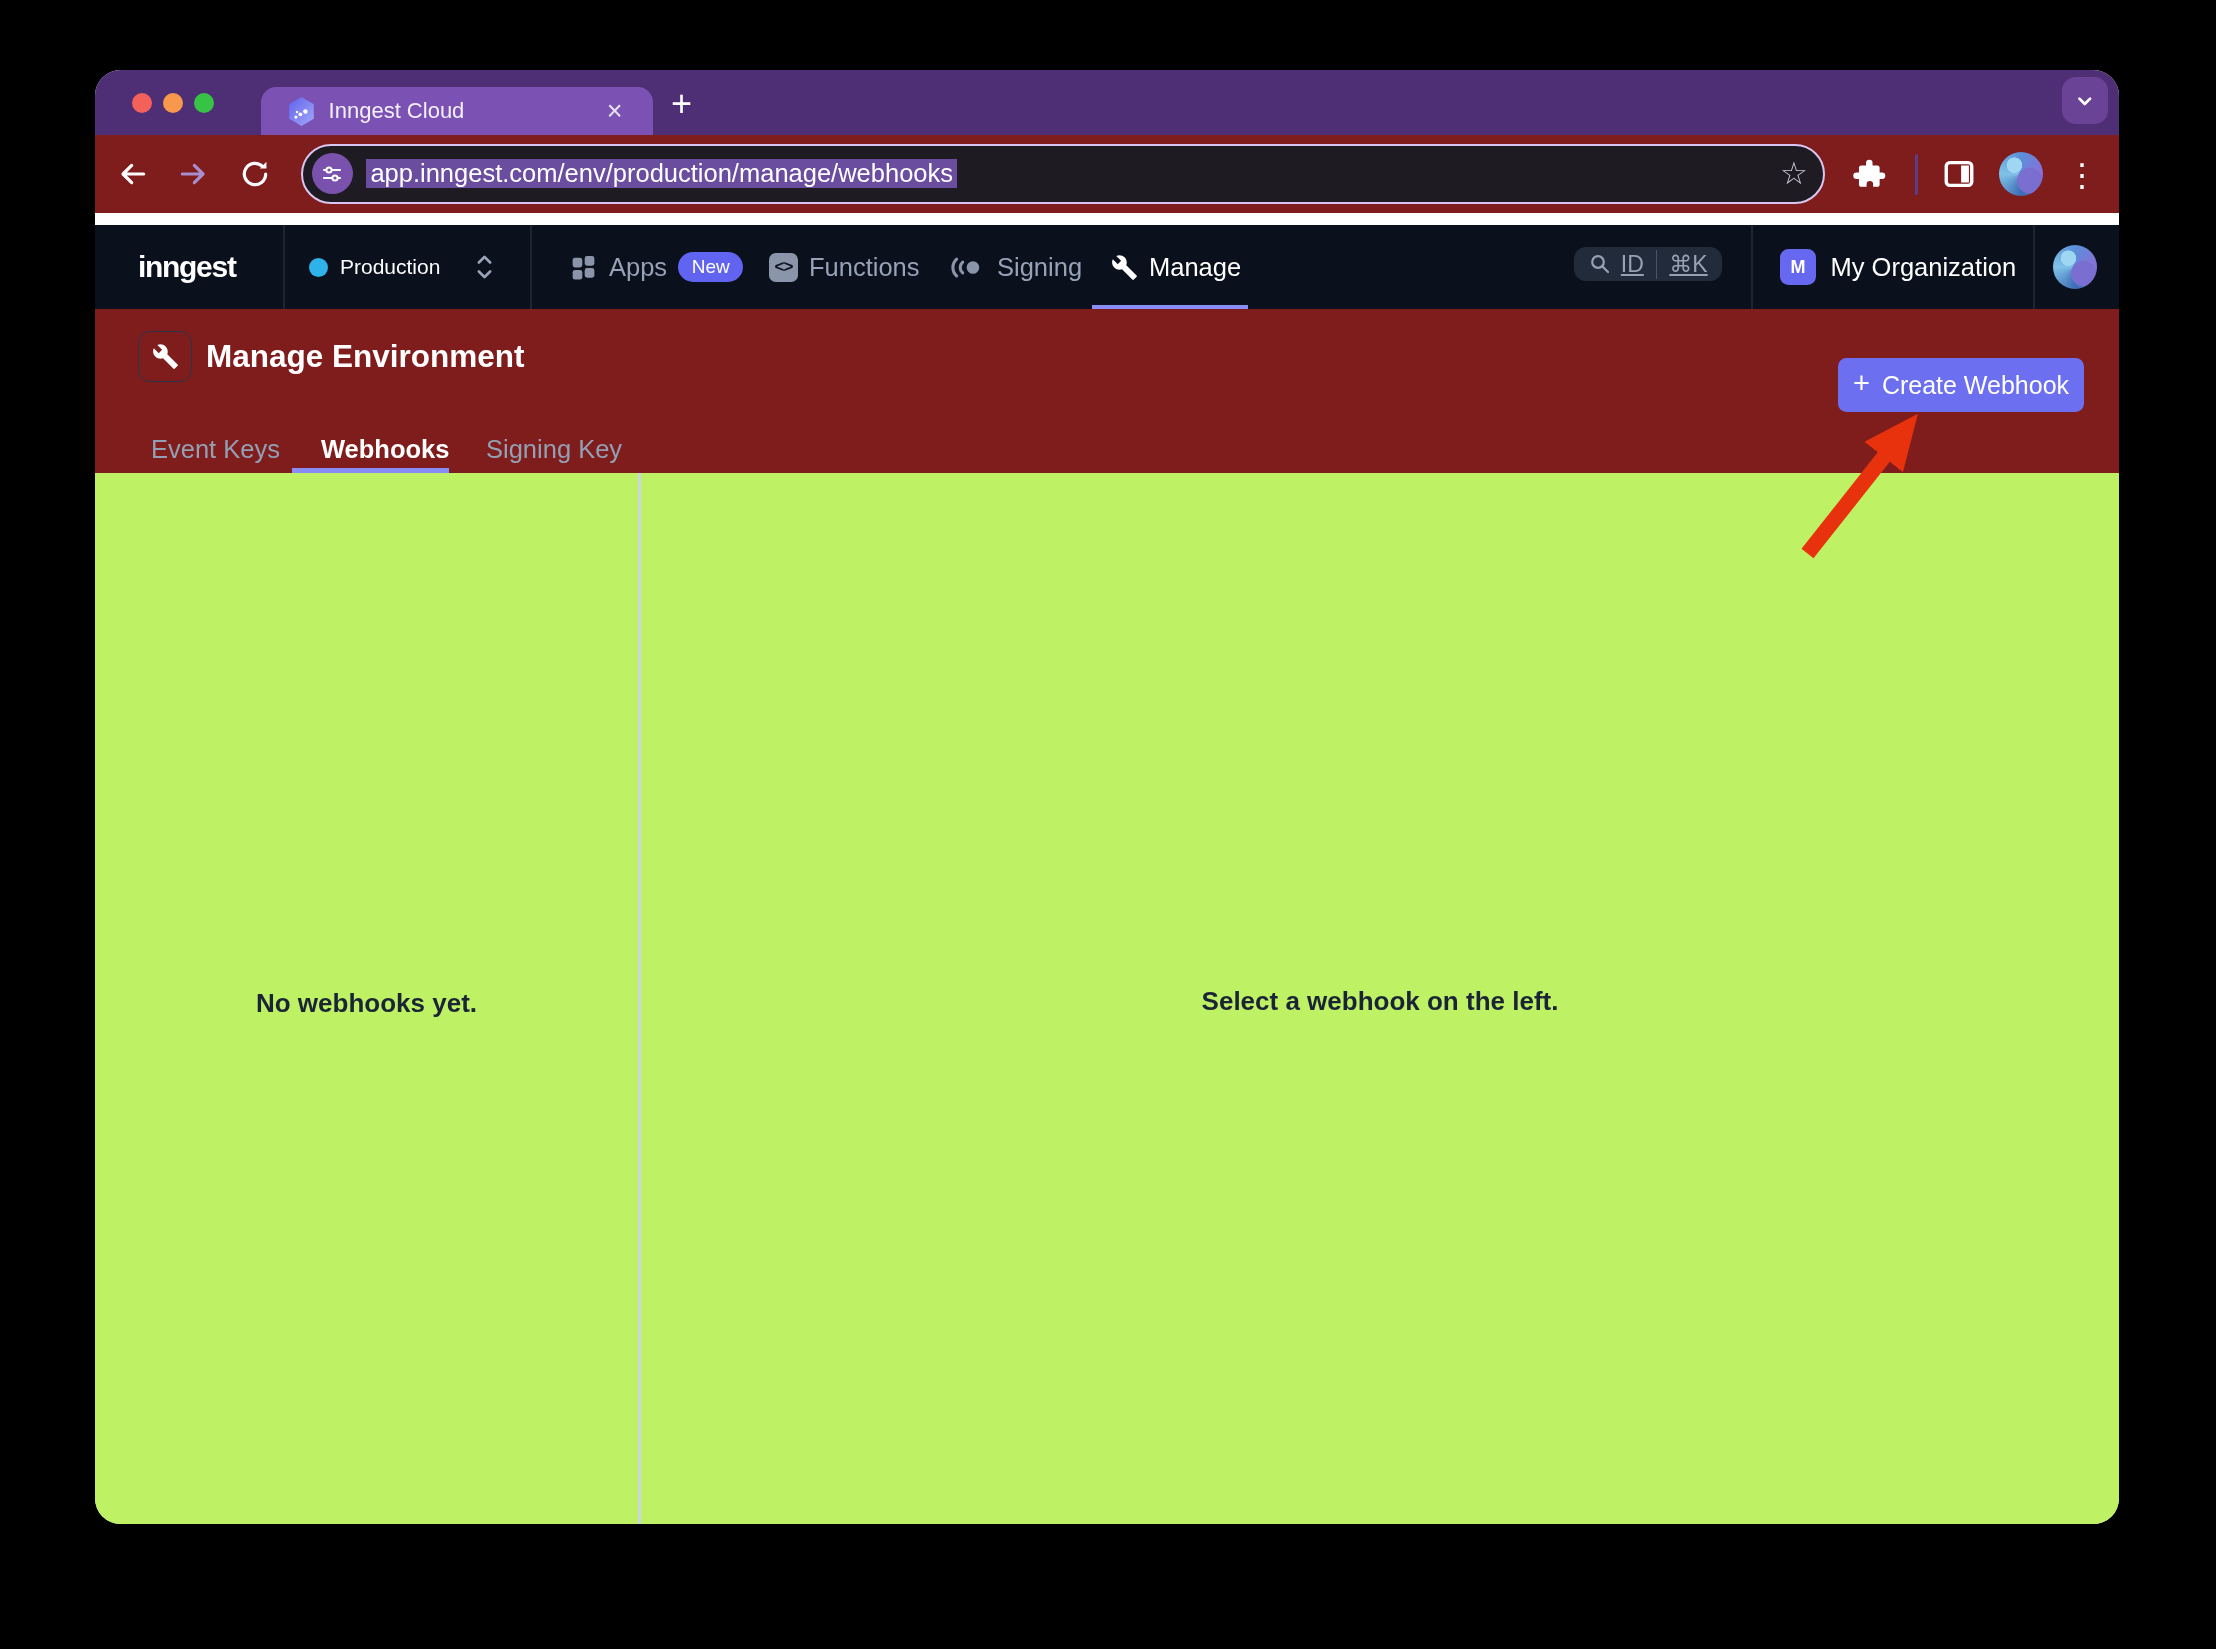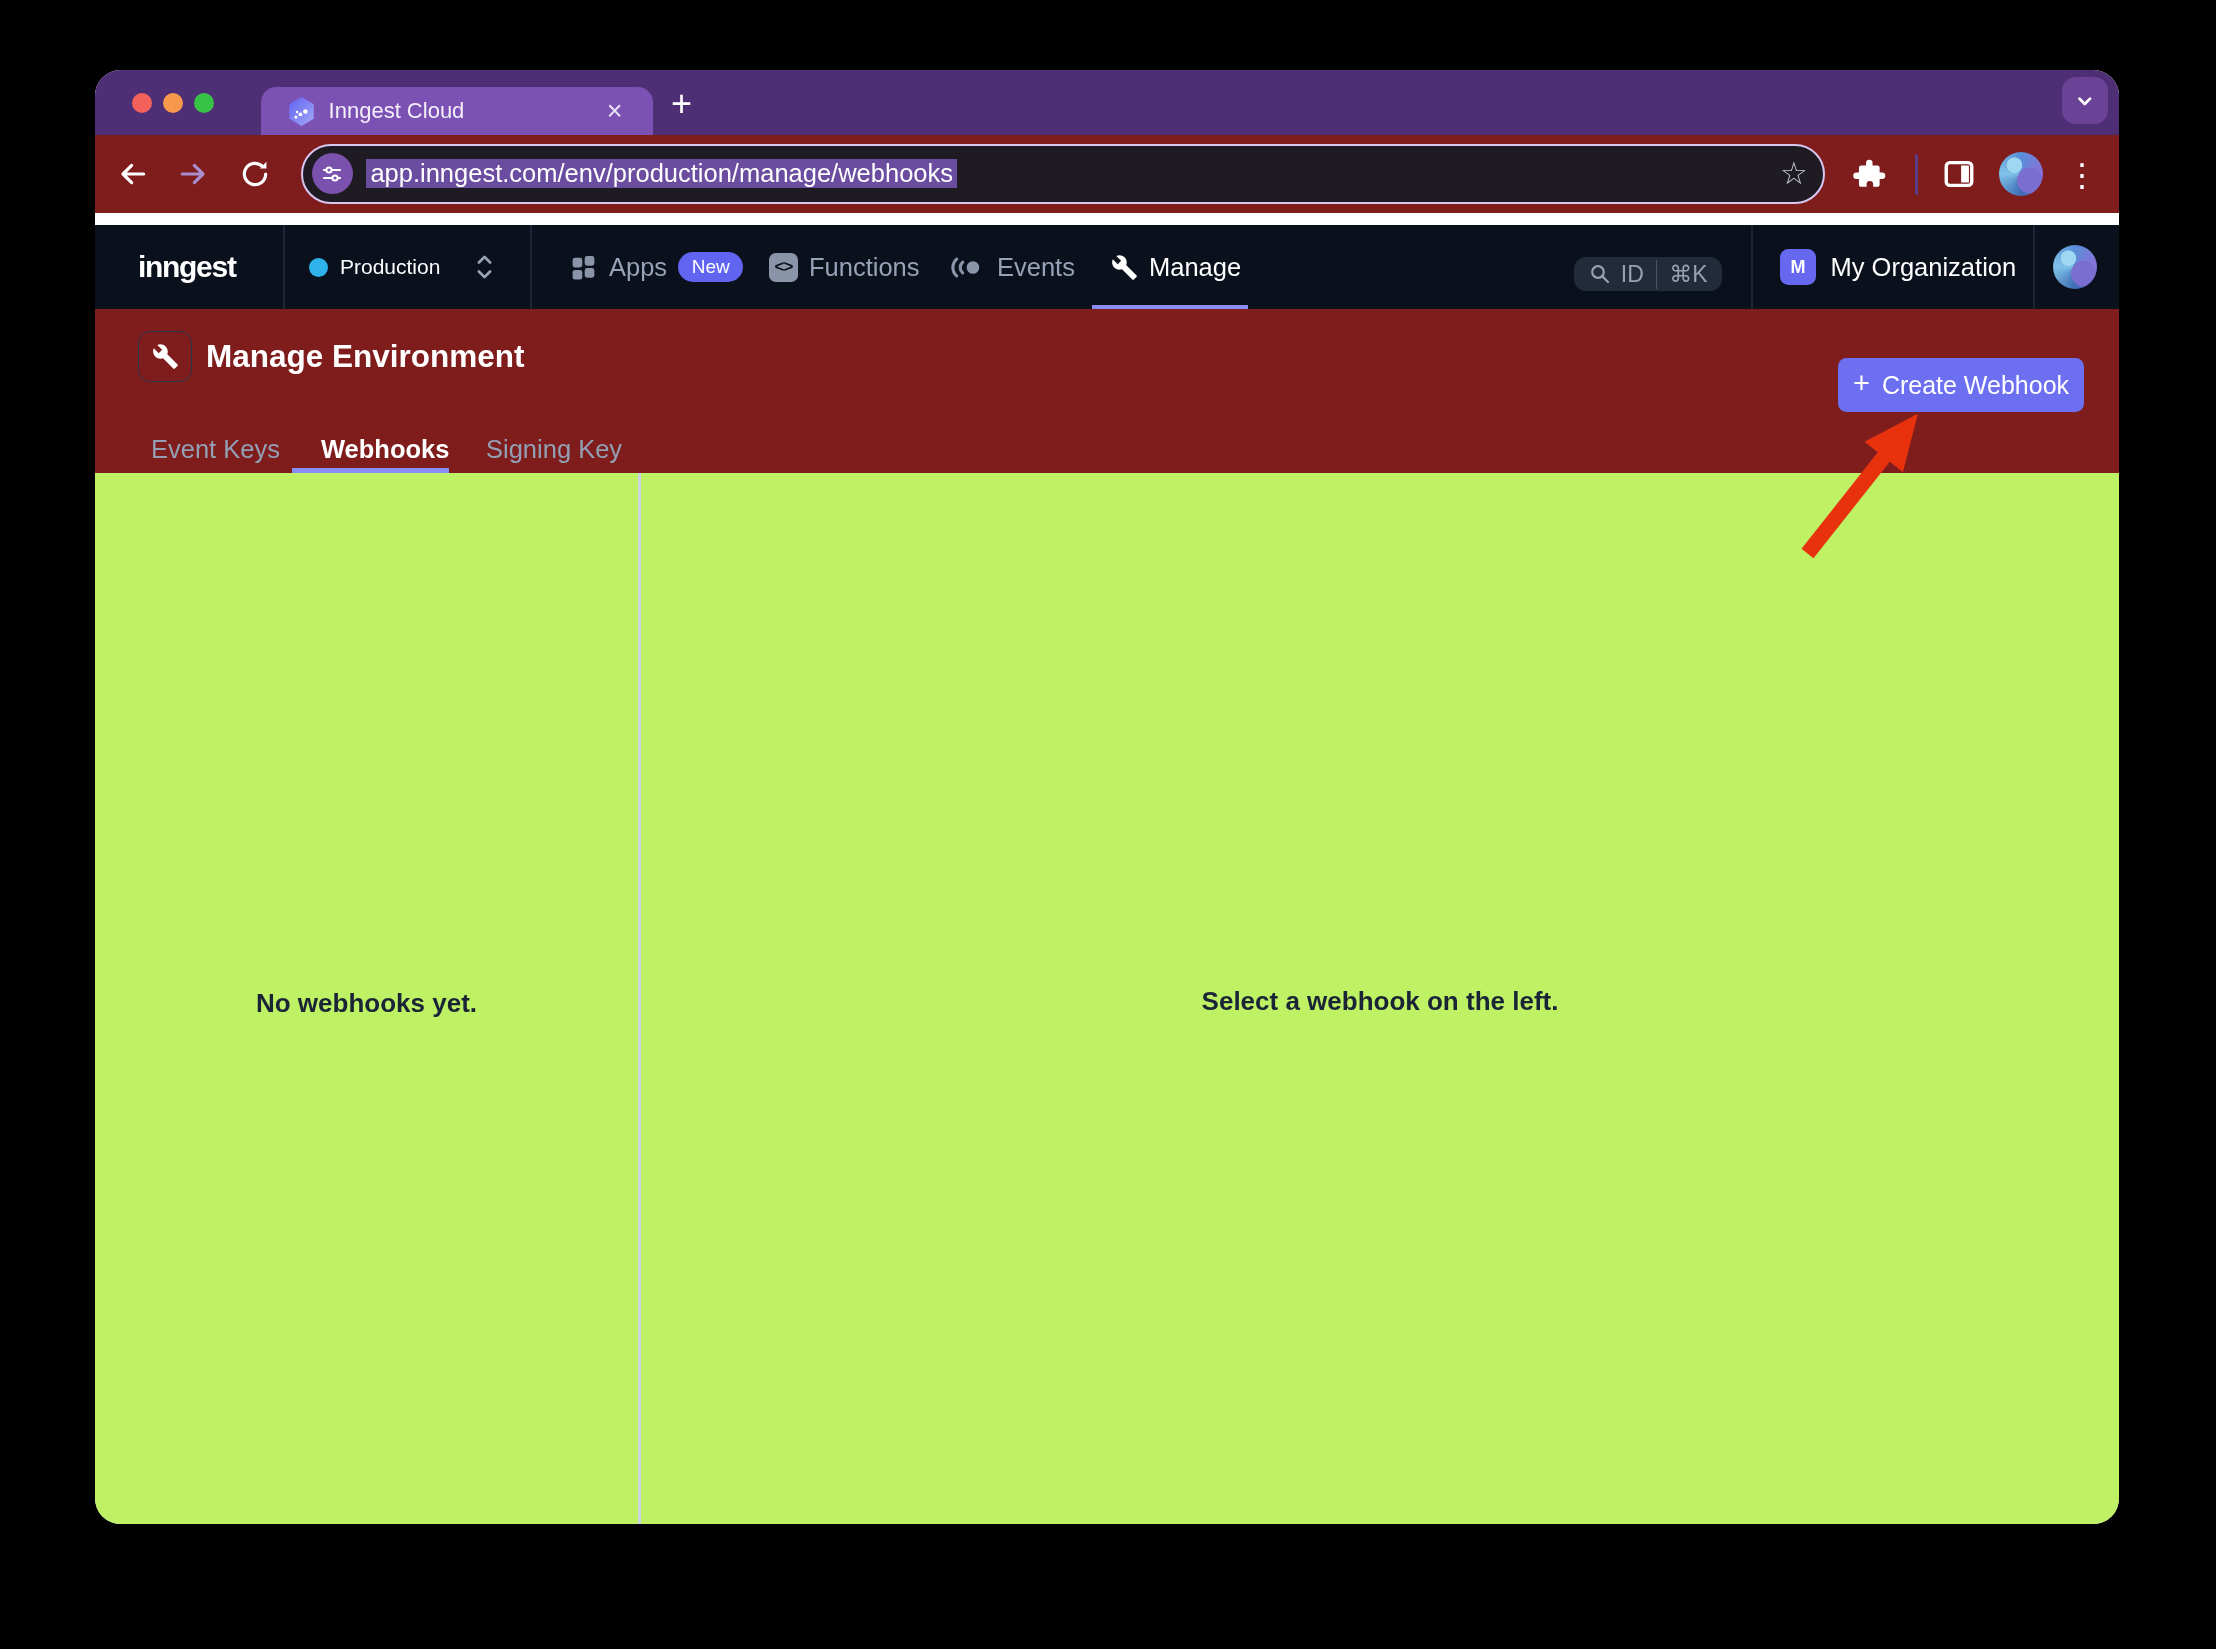--- a/index.html
+++ b/index.html
@@ -49,22 +49,22 @@
   .env { position:absolute; left:214px; top:0; height:84px; display:flex; align-items:center; gap:12px; }
   .env-dot { width:19px; height:19px; border-radius:50%; background:#2fb1ea; }
   .env-label { color:#fdfdfe; font-size:21px; }
   .env-chevrons { margin-left:19px; display:flex; }
   .nav-item { position:absolute; top:0; height:84px; display:flex; align-items:center; gap:11px; font-size:25.5px; }
   .nav-item.active { color:#fff; }
   .badge-new { background:#6164f0; color:#fff; font-size:19px; padding:4.3px 13.6px; border-radius:850px; }
   .fn-icon { width:29px; height:29px; background:#8b95a9; border-radius:6.8px; color:#0a101c; font-size:17px; font-weight:700;
              display:flex; align-items:center; justify-content:center; letter-spacing:-0.9px; }
   .nav-underline { position:absolute; left:997px; bottom:0; width:156px; height:4.3px; background:#8a8cf6; }
-  .search-chip { position:absolute; left:1479px; top:32px; width:148px; height:34px; background:#222b3a; border-radius:12px;
-                 display:flex; align-items:center; justify-content:center; gap:8.5px; color:#97a1b3; font-size:23px; }
+  .search-chip { position:absolute; left:1479px; top:22px; width:148px; height:34px; background:#222b3a; border-radius:12px;
+                 display:flex; align-items:center; justify-content:center; gap:8.5px; color:#97a1b3; font-size:23px;text-decoration:underline; }
   .search-sep { width:1.7px; height:29px; background:#49536a; margin:0 3.4px; }
   .org { position:absolute; left:1685px; top:0; height:84px; display:flex; align-items:center; gap:14.5px; }
   .org-badge { width:36px; height:36px; background:#6668f0; border-radius:8.5px; color:#fff; font-size:18px; font-weight:700;
                display:flex; align-items:center; justify-content:center; }
   .org-name { color:#fff; font-size:25.5px; }
   .navbar .avatar { position:absolute; left:1958px; top:20.4px; width:44px; height:44px; }
 
   
   .pageheader { position:relative; height:164px; background:#7f1d1d; flex:0 0 auto; }
   .ph-iconbox { position:absolute; left:43px; top:22px; width:54px; height:51px; border:1.7px solid #2b3548; border-radius:12px;
@@ -211,21 +211,21 @@
         <span class="fn-icon">&lt;&gt;</span>
         <span>Functions</span>
       </div>
 
       <div class="nav-item" style="left:854px;">
         <svg class="icon" width="37" height="29" viewBox="0 0 30 24">
           <path d="M6 5a9.5 9.5 0 0 0 0 14" fill="none" stroke="#8b95a9" stroke-width="2.6" stroke-linecap="round"></path>
           <path d="M11 7.5a6 6 0 0 0 0 9" fill="none" stroke="#8b95a9" stroke-width="2.6" stroke-linecap="round"></path>
           <circle cx="19.5" cy="12" r="5.2" fill="#8b95a9"></circle>
         </svg>
-        <span>Events</span>
+        <span>Signing</span>
       </div>
 
       <div class="nav-item active" style="left:1016px;">
         <svg class="icon" width="27" height="27" viewBox="0 0 24 24">
           <path d="M22.7 19l-9.1-9.1c.9-2.3.4-5-1.5-6.9-2-2-5-2.4-7.4-1.3L9 6 6 9 1.6 4.7C.4 7.1.9 10.1 2.9 12.1c1.9 1.9 4.6 2.4 6.9 1.5l9.1 9.1c.4.4 1 .4 1.4 0l2.3-2.3c.5-.4.5-1.1.1-1.4z" fill="#fff"></path>
         </svg>
         <span>Manage</span>
       </div>
       <div class="nav-underline"></div>
 

